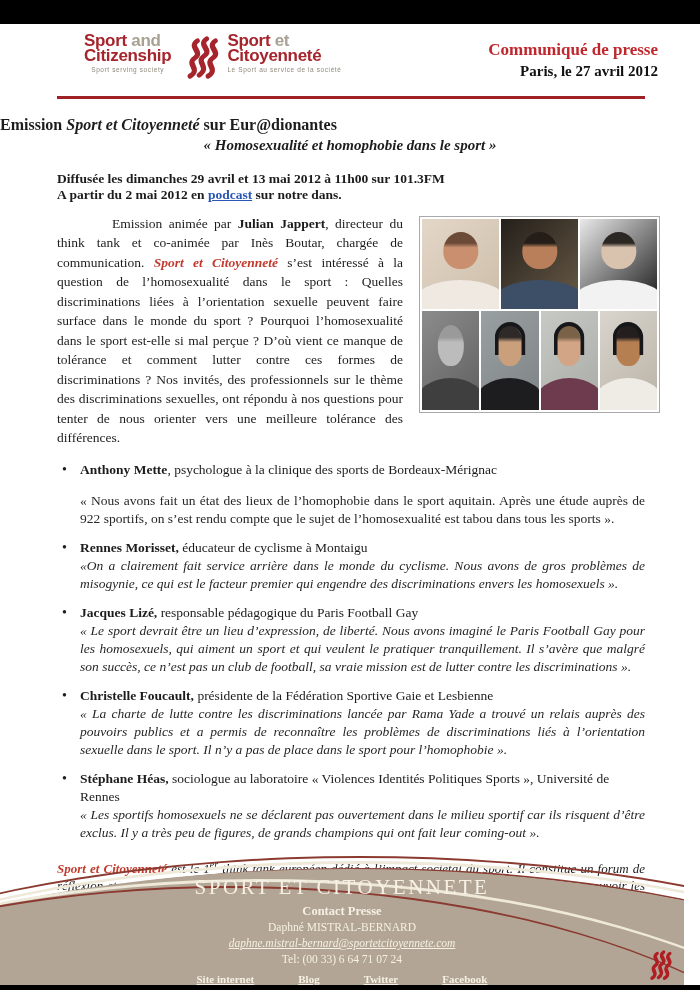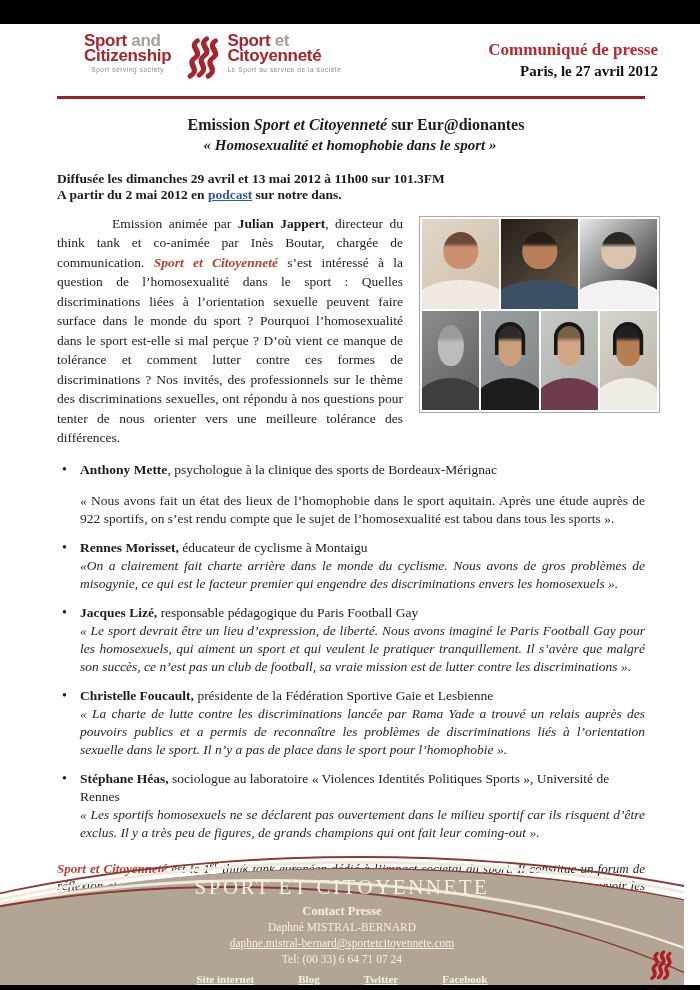--- a/index.html
+++ b/index.html
@@ -18,21 +18,21 @@
   .logo-lines { font-weight:bold; font-size:17px; line-height:15px; letter-spacing:-0.3px; color:#a6242b; text-align:left; }
   .logo-lines .conj { color:#a9a193; }
   .logo-tagline { font-size:6.5px; color:#8f897c; letter-spacing:0.6px; margin-top:3px; text-align:center; }
   .sss { margin:2px 7px 0 9px; }
   .hdr-right { margin-left:auto; text-align:right; padding-top:7px; }
   .press-label { color:#c0272d; font-weight:bold; font-size:17px; line-height:1.15; }
   .date-line { color:#111; font-weight:bold; font-size:15px; margin-top:3px; }
   .rule { height:3px; background:#a02125; margin:15px 55px 0 57px; }
 
   
-  .title { margin-top:17px; text-align:center; font-size:16px; font-weight:bold;padding-left:12px; }
+  .title { margin-top:17px; text-align:left; font-size:16px; font-weight:bold; }
   .title .brand-i { font-style:italic; }
   .subtitle { text-align:center; font-size:15px; font-weight:bold; font-style:italic; margin-top:3px; }
   .broadcast { margin:17px 55px 0 57px; font-weight:bold; font-size:13.5px; line-height:1.22; }
   .link-blue { color:#2a56b4; text-decoration:underline; cursor:pointer; }
 
   
   .main { display:flex; margin:10px 48px 0 57px; gap:16px; }
   .intro { flex:0 0 346px; text-align:justify; font-size:13.5px; line-height:19.5px; text-indent:55px; }
   .intro .bold { font-weight:bold; }
   .brand-red { color:#c23b2e; font-style:italic; font-weight:bold; }
@@ -86,21 +86,21 @@
   .arc-1 { left:-370px; top:1px;  width:1460px; height:560px; border-top:2px solid #8b3a30; }
   .arc-2 { left:-350px; top:6px;  width:1420px; height:540px; border-top:3px solid #efe9da; }
   .arc-3 { left:-310px; top:13px; width:1340px; height:500px; border-top:2px solid #8b3a30; }
   .dome  { position:absolute; left:-350px; top:14px; width:1400px; height:520px; border-radius:50%; background:#b2a596; }
   .arc-4 { left:-390px; top:24px; width:1300px; height:560px; border-top:3px solid #efe9da; }
   .arc-5 { left:-400px; top:31px; width:1260px; height:560px; border-top:2px solid #8b3a30; }
   .f-content { position:absolute; top:21px; left:0; right:0; text-align:center; color:#f6f1e4; z-index:3; }
   .f-org { font-size:21px; letter-spacing:2.5px; line-height:1.1; }
   .f-contact { font-weight:bold; font-size:12.5px; margin-top:5px; }
   .f-name { font-size:11.5px; margin-top:2px; }
-  .f-email { display:inline-block; font-size:11.5px; margin-top:2px; text-decoration:underline; color:#f6f1e4; cursor:pointer; }
+  .f-email { display:inline-block; font-size:11.5px; margin-top:2px; text-decoration:underline; color:#f6f1e4; cursor:pointer;font-style:italic; }
   .f-tel { font-size:11.5px; margin-top:2px; }
   .f-links { margin-top:8px; display:flex; justify-content:center; gap:44px; font-weight:bold; font-size:11px; }
   .f-links a { color:#f6f1e4; text-decoration:underline; cursor:pointer; }
   .f-sss { position:absolute; right:11px; bottom:8px; z-index:4; }
 </style>
 </head>
 <body>
 
 <div class="page">
   <div class="topbar"></div>
@@ -177,21 +177,21 @@
     </div>
   </div>
 
   <div class="guests">
     <div class="guest">
       <div class="g-head"><span class="g-name">Anthony Mette</span><span class="g-role">, psychologue à la clinique des sports de Bordeaux-Mérignac</span></div>
       <div class="g-quote gap">« Nous avons fait un état des lieux de l’homophobie dans le sport aquitain. Après une étude auprès de 922 sportifs, on s’est rendu compte que le sujet de l’homosexualité est tabou dans tous les sports ».</div>
     </div>
     <div class="guest">
       <div class="g-head"><span class="g-name">Rennes Morisset,</span><span class="g-role"> éducateur de cyclisme à Montaigu</span></div>
-      <div class="g-quote italic">«On a clairement fait charte arrière dans le monde du cyclisme. Nous avons de gros problèmes de misogynie, ce qui est le facteur premier qui engendre des discriminations envers les homosexuels ».</div>
+      <div class="g-quote italic">«On a clairement fait service arrière dans le monde du cyclisme. Nous avons de gros problèmes de misogynie, ce qui est le facteur premier qui engendre des discriminations envers les homosexuels ».</div>
     </div>
     <div class="guest">
       <div class="g-head"><span class="g-name">Jacques Lizé,</span><span class="g-role"> responsable pédagogique du Paris Football Gay</span></div>
       <div class="g-quote italic">« Le sport devrait être un lieu d’expression, de liberté. Nous avons imaginé le Paris Football Gay pour les homosexuels, qui aiment un sport et qui veulent le pratiquer tranquillement. Il s’avère que malgré son succès, ce n’est pas un club de football, sa vraie mission est de lutter contre les discriminations ».</div>
     </div>
     <div class="guest">
       <div class="g-head"><span class="g-name">Christelle Foucault,</span><span class="g-role"> présidente de la Fédération Sportive Gaie et Lesbienne</span></div>
       <div class="g-quote italic">« La charte de lutte contre les discriminations lancée par Rama Yade a trouvé un relais auprès des pouvoirs publics et a permis de reconnaître les problèmes de discriminations liés à l’orientation sexuelle dans le sport. Il n’y a pas de place dans le sport pour l’homophobie ».</div>
     </div>
     <div class="guest">

